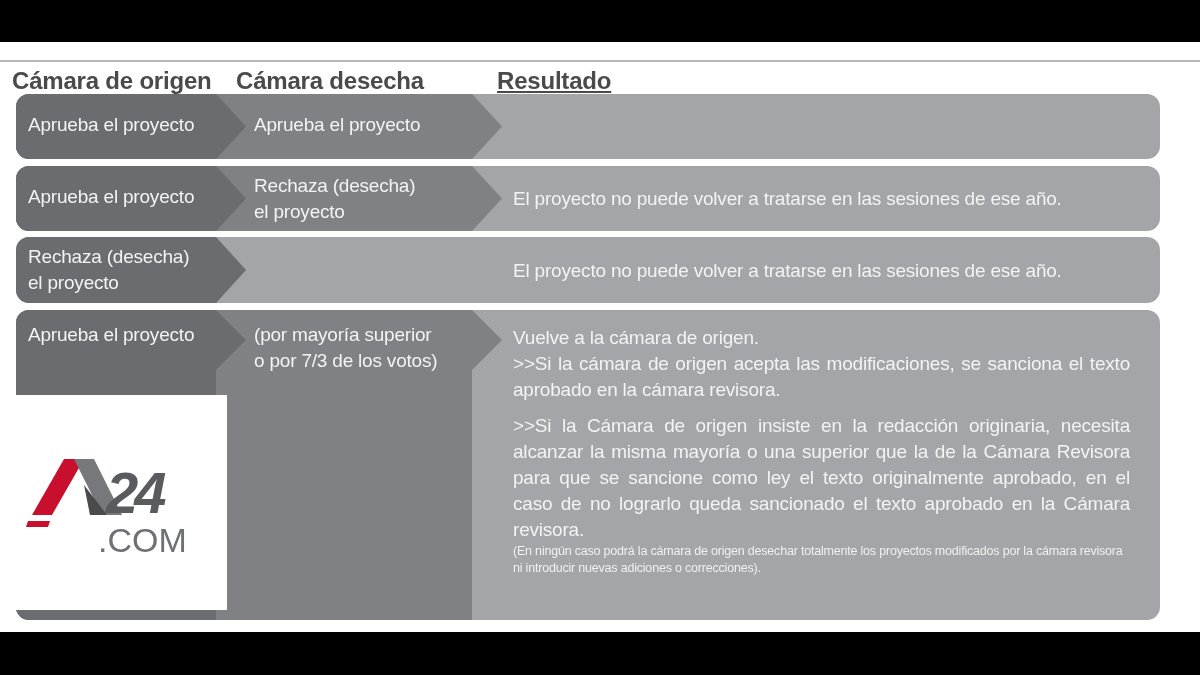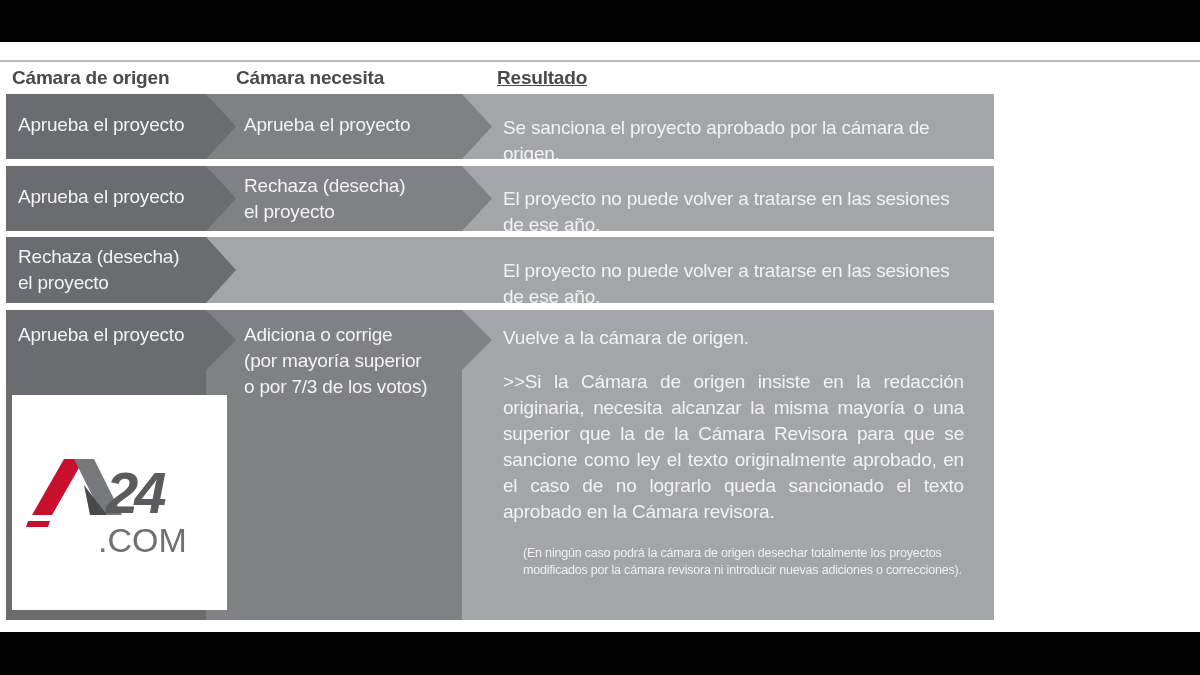--- a/index.html
+++ b/index.html
@@ -2,56 +2,55 @@
 <html><head>
 <meta charset="utf-8">
 <style>
   * { margin: 0; padding: 0; box-sizing: border-box; }
   html, body { width: 1200px; height: 675px; overflow: hidden; background: #000; }
   body { font-family: "Liberation Sans", "DejaVu Sans", sans-serif; position: relative; }
 
   .sheet { position: absolute; left: 0; top: 42px; width: 1200px; height: 590px; background: #ffffff; }
   .top-rule { position: absolute; left: 0; top: 18px; width: 1200px; height: 2px; background: #b8b8b8; }
 
-  .hdr { position: absolute; top: 25px; font-size: 19px; font-weight: bold; color: #4a4a4a; letter-spacing: -0.2px; }
+  .hdr { position: absolute; top: 25px; font-size: 24px; font-weight: bold; color: #4a4a4a; letter-spacing: -0.2px; }
   .hdr.c1 { left: 12px; } .hdr.c2 { left: 236px; } .hdr.c3 { left: 497px; text-decoration: underline; }
 
-  .row { position: absolute; left: 6px; width: 988px; background: #a3a5a8; overflow: hidden; }
+  .row { position: absolute; left: 16px; width: 1144px; background: #a3a5a8; overflow: hidden; border-radius: 13px; }
   .row .col1, .row .col2 { position: absolute; top: 0; height: 100%; }
   .col1 { left: 0; width: 232px; background: #6b6c70; z-index: 2; }
   .col2 { left: 0; width: 488px; background: #808185; z-index: 1; }
 
   .cell { position: absolute; color: #f3f3f3; font-size: 19px; line-height: 26px; z-index: 3; letter-spacing: -0.2px; }
   .cell.c1 { left: 12px; }
   .cell.c2 { left: 238px; }
   .cell.c3 { left: 497px; right: 30px; }
-  .small { font-size: 12.5px; line-height: 17px; color: #f0f0f0; margin-left: 20px; }
+  .small { font-size: 12.5px; line-height: 17px; color: #f0f0f0; }
 
   .logo { position: absolute; left: 12px; top: 395px; width: 215px; height: 215px; background: #ffffff; z-index: 5; }
 </style>
 </head>
 <body>
 
 <div class="sheet">
   <div class="top-rule"></div>
 
   <div class="hdr c1">Cámara de origen</div>
-  <div class="hdr c2">Cámara necesita</div>
+  <div class="hdr c2">Cámara desecha</div>
   <div class="hdr c3">Resultado</div>
 
   <div class="row" style="top:52px;height:65px;">
     <svg class="col2" width="488" height="65" style="width:488px;background:none">
       <polygon points="0,0 456,0 486,32.5 456,65 0,65" fill="#808185"></polygon>
     </svg>
     <svg class="col1" width="232" height="65" style="width:232px;background:none">
       <polygon points="0,0 200,0 230,32.5 200,65 0,65" fill="#6b6c70"></polygon>
     </svg>
     <div class="cell c1" style="top:18px">Aprueba el proyecto</div>
     <div class="cell c2" style="top:18px">Aprueba el proyecto</div>
-    <div class="cell c3" style="top:21px">Se sanciona el proyecto aprobado por la cámara de origen.</div>
   </div>
 
   <div class="row" style="top:124px;height:65px;">
     <svg class="col2" width="488" height="65" style="width:488px;background:none">
       <polygon points="0,0 456,0 486,32.5 456,65 0,65" fill="#808185"></polygon>
     </svg>
     <svg class="col1" width="232" height="65" style="width:232px;background:none">
       <polygon points="0,0 200,0 230,32.5 200,65 0,65" fill="#6b6c70"></polygon>
     </svg>
     <div class="cell c1" style="top:18px">Aprueba el proyecto</div>
@@ -75,27 +74,27 @@
 
   <div class="row" style="top:268px;height:310px;">
     <svg class="col2" width="488" height="310" style="width:488px;background:none">
       <polygon points="0,0 456,0 486,30 456,60 456,310 0,310" fill="#808185"></polygon>
     </svg>
     <svg class="col1" width="232" height="310" style="width:232px;background:none">
       <polygon points="0,0 200,0 230,30 200,60 200,310 0,310" fill="#6b6c70"></polygon>
     </svg>
     <div class="cell c1" style="top:12px">Aprueba el proyecto</div>
     <div class="cell c2" style="top:12px">
-      <div>Adiciona o corrige</div>
       <div>(por mayoría superior</div>
       <div>o por 7/3 de los votos)</div>
     </div>
     <div class="cell c3" style="top:15px">
-      <div style="margin-bottom:18px">Vuelve a la cámara de origen.</div>
-      <div style="margin-bottom:20px;text-align:justify">&gt;&gt;Si la Cámara de origen insiste en la redacción originaria, necesita alcanzar la misma mayoría o una superior que la de la Cámara Revisora para que se sancione como ley el texto originalmente aprobado, en el caso de no lograrlo queda sancionado el texto aprobado en la Cámara revisora.</div>
+      <div style="">Vuelve a la cámara de origen.</div>
+      <div style="margin-bottom:10px;text-align:justify">&gt;&gt;Si la cámara de origen acepta las modificaciones, se sanciona el texto aprobado en la cámara revisora.</div>
+      <div style="margin-bottom:0;text-align:justify">&gt;&gt;Si la Cámara de origen insiste en la redacción originaria, necesita alcanzar la misma mayoría o una superior que la de la Cámara Revisora para que se sancione como ley el texto originalmente aprobado, en el caso de no lograrlo queda sancionado el texto aprobado en la Cámara revisora.</div>
       <div class="small">(En ningún caso podrá la cámara de origen desechar totalmente los proyectos modificados por la cámara revisora ni introducir nuevas adiciones o correcciones).</div>
     </div>
   </div>
 </div>
 
 <div class="logo">
   <svg width="215" height="215" viewBox="0 0 215 215">
     <polygon points="20,120 52,64 72,64 40,120" fill="#c8102e"></polygon>
     <polygon points="14,132 36,132 38,126 16,126" fill="#c8102e"></polygon>
     <polygon points="62,64 82,64 110,120 90,120" fill="#77787b"></polygon>

